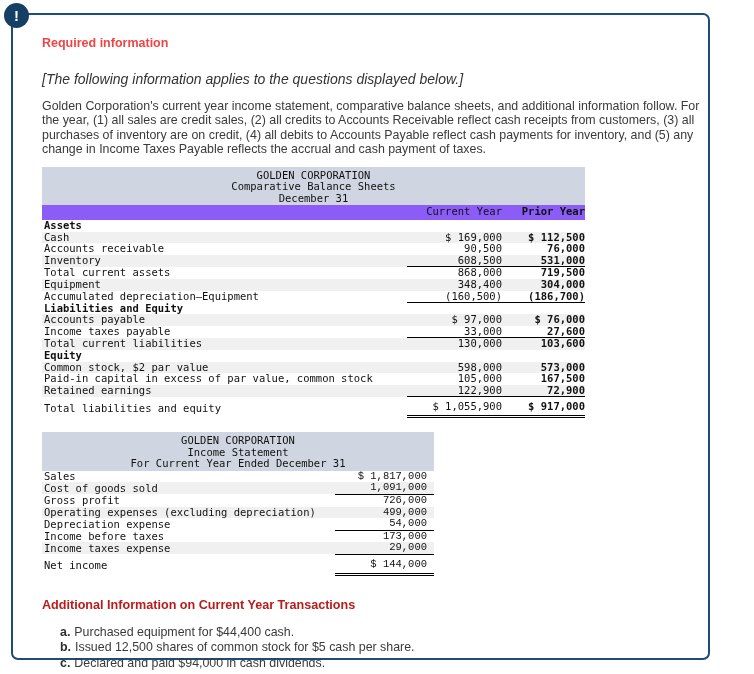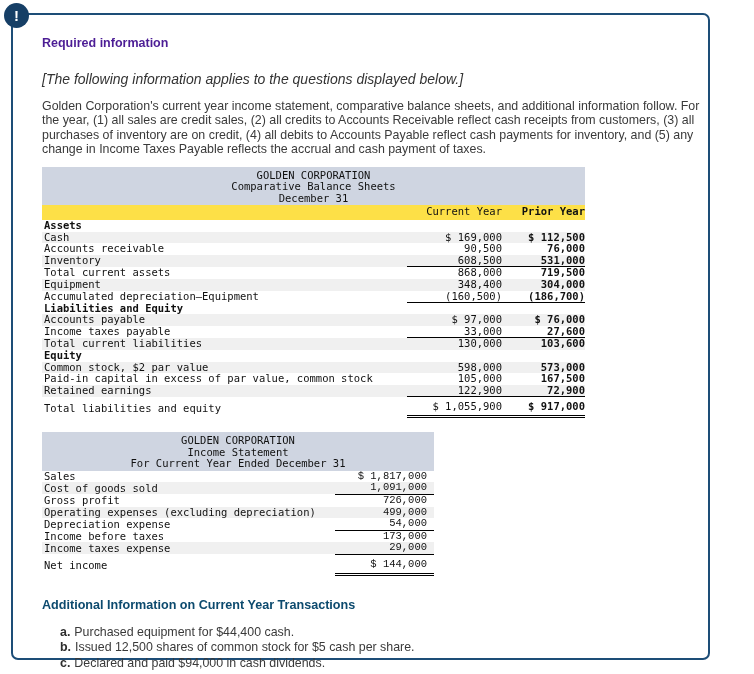--- a/index.html
+++ b/index.html
@@ -3,46 +3,46 @@
 <meta charset="utf-8">
 <style>
   html,body{margin:0;padding:0;background:#ffffff;font-family:"Liberation Sans",sans-serif;}
   .page{position:relative;width:754px;height:674px;background:#fff;overflow:hidden;}
   .card{position:absolute;left:11px;top:13px;width:699px;height:647px;
         border:2px solid #1d4d77;border-radius:7px;background:#fff;box-sizing:border-box;}
   .badge{position:absolute;left:-9px;top:-12px;width:25px;height:25px;border-radius:50%;
          background:#163f66;color:#fff;font-weight:bold;font-size:15px;line-height:25px;
          text-align:center;font-family:"Liberation Sans",sans-serif;}
   .content{padding:21px 20px 0 29px;}
-  .req-title{color:#4c1d95;font-weight:bold;font-size:12.5px;}
+  .req-title{color:#ef4444;font-weight:bold;font-size:12.5px;}
   .subtitle{font-style:italic;font-size:14px;color:#333;margin-top:21px;}
   .desc{font-size:12.4px;color:#3a3a3a;line-height:14.4px;margin:12px 0 0 0;width:660px;}
 
   table.fin{border-collapse:collapse;margin-top:10px;
             font-family:"DejaVu Sans Mono","Liberation Mono",monospace;
             font-size:10.5px;color:#111;}
   table.fin.bs{width:543px;}
   table.fin.is{width:392px;margin-top:14px;}
   .thdr{background:#cfd5e1;text-align:center;font-weight:normal;padding:3px 0 1px 0;}
   .thdr div{line-height:11.6px;}
-  tr.colhdr th{background:#fde047;font-weight:normal;text-align:right;
+  tr.colhdr th{background:#8b5cf6;font-weight:normal;text-align:right;
                padding:1px 0 2px 0;line-height:11.6px;}
   td{padding:0;line-height:11.6px;vertical-align:bottom;}
   td.lbl{text-align:left;padding-left:2px;white-space:nowrap;}
   td.num{text-align:right;white-space:nowrap;}
   .bs td.cy,.bs th.cy{width:95px;}
   .bs td.py,.bs th.py{width:83px;font-weight:bold;}
   .is td.amt,.is th.amt{width:92px;padding-right:7px;font-family:Liberation Mono, monospace;}
   tr.shade{background:#f0f0f0;}
   tr.boldrow td{font-weight:bold;}
   td.rule{border-bottom:1px solid #000;}
   td.dbl{border-bottom:3px double #000;}
   tr.total td{padding-top:4px;padding-bottom:2px;}
 
-  .addl-heading{font-weight:bold;font-size:12.6px;color:#0c4a6e;margin-top:22px;}
+  .addl-heading{font-weight:bold;font-size:12.6px;color:#b91c1c;margin-top:22px;}
   .addl-list{margin-top:13px;padding-left:18px;}
   .addl-item{font-size:12.4px;color:#3a3a3a;line-height:15.5px;}
   .addl-item b{margin-right:4px;color:#2f2f2f;}
 </style>
 </head>
 <body>
 
 <div class="page">
   <div class="card">
     <div class="badge">!</div>

